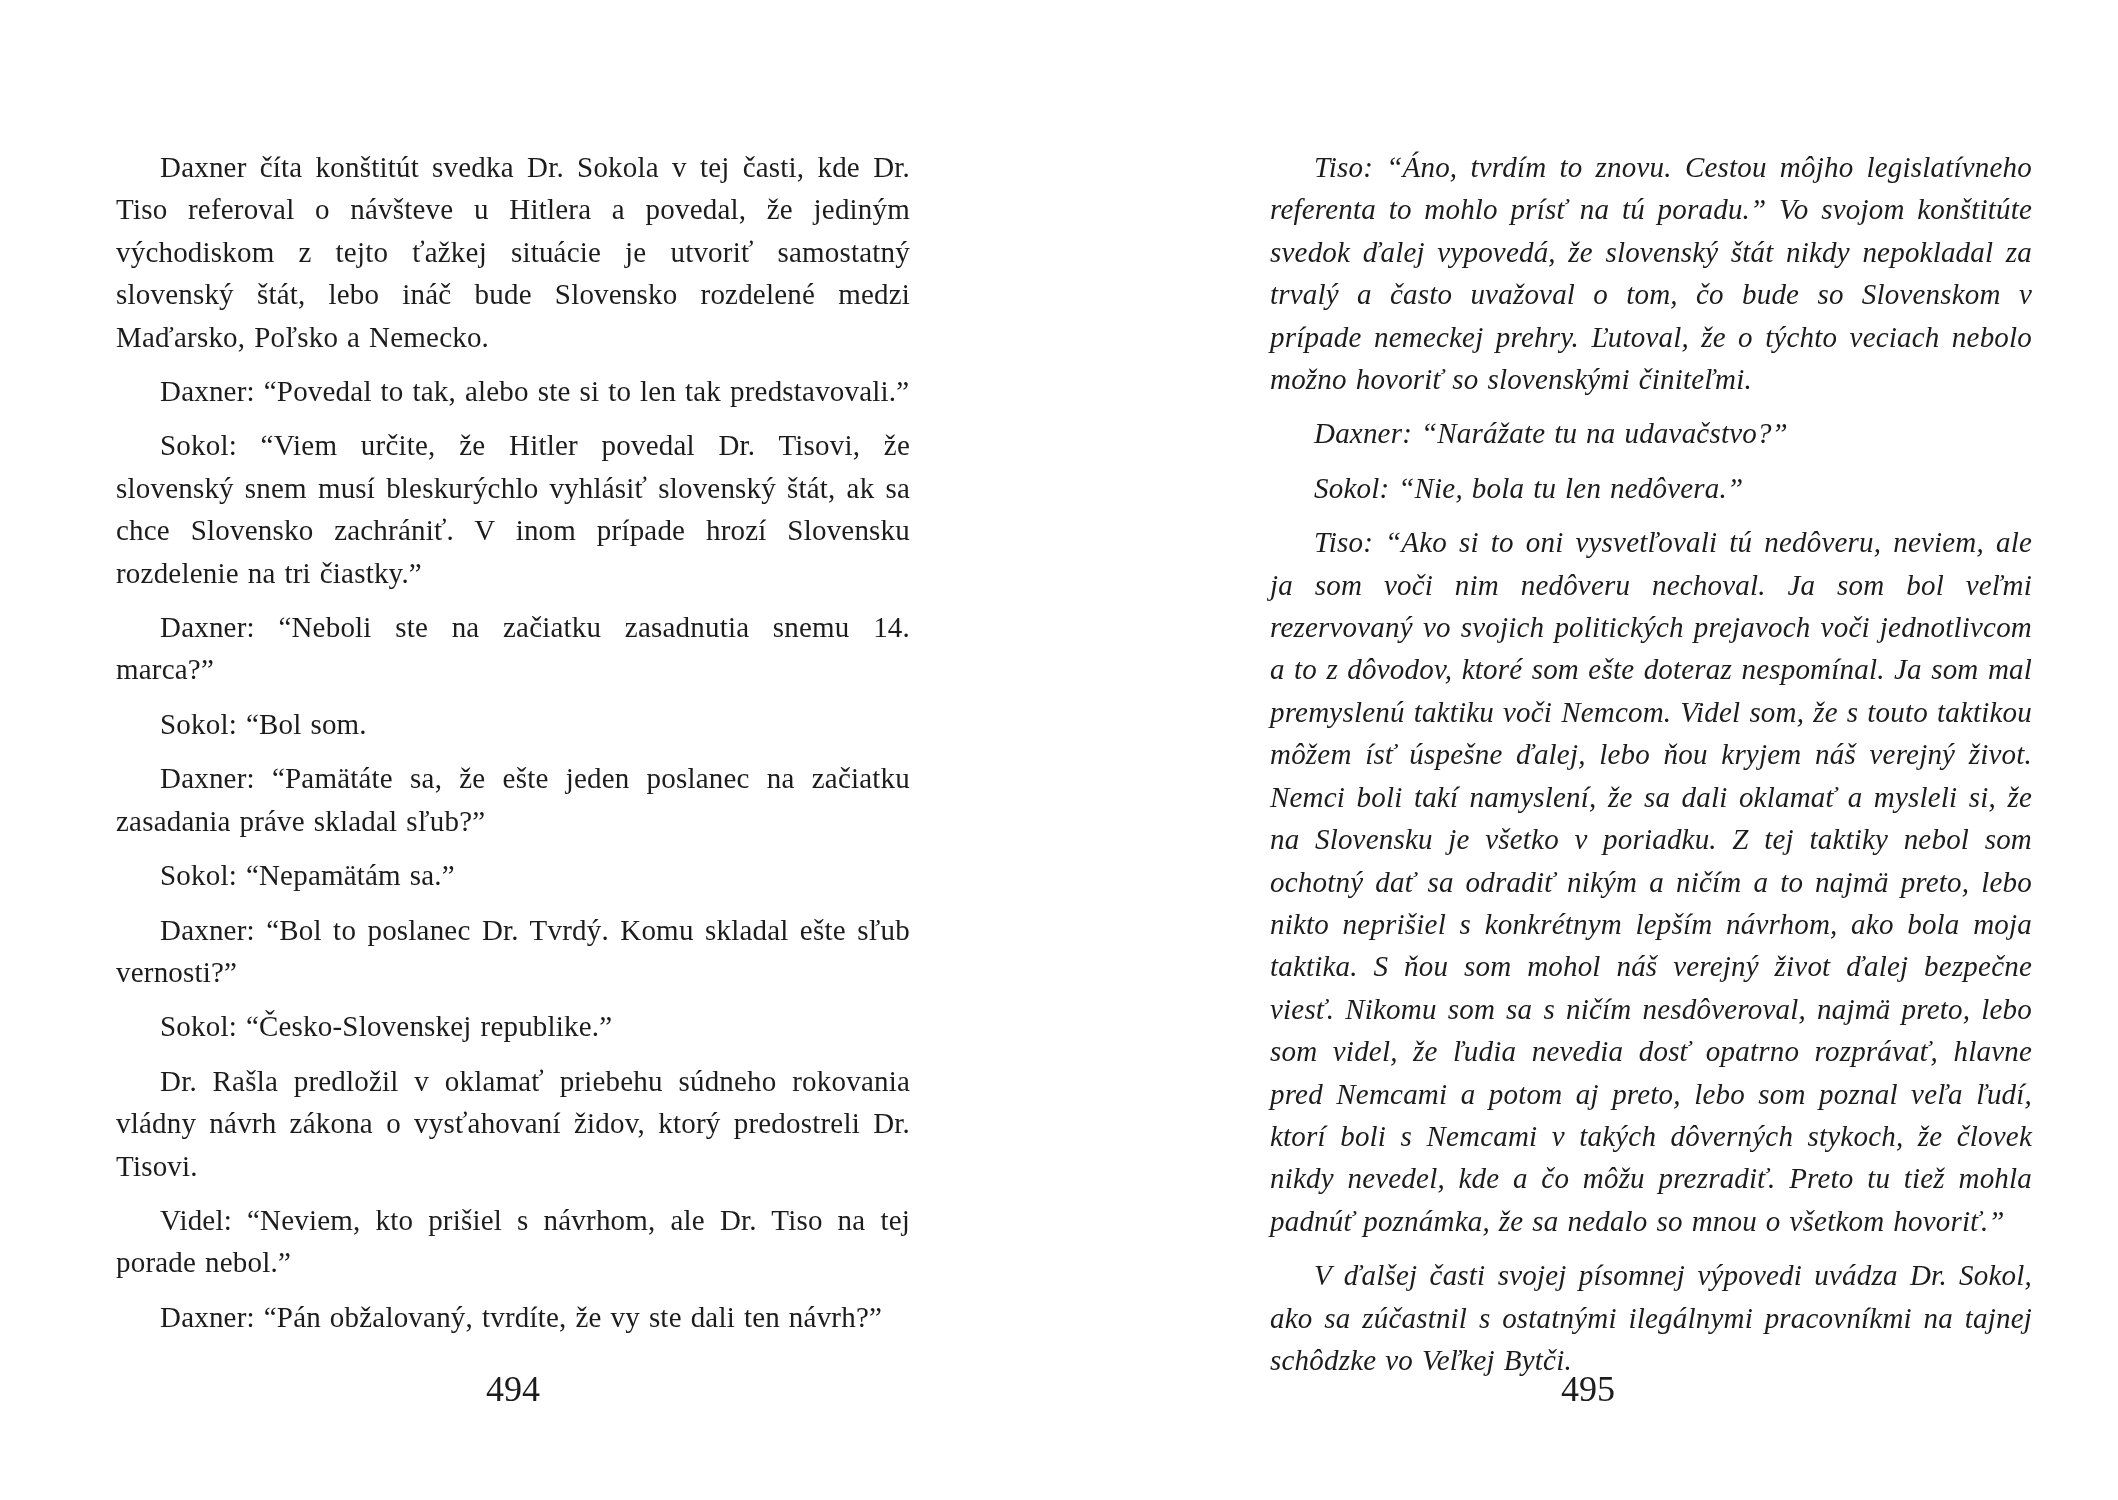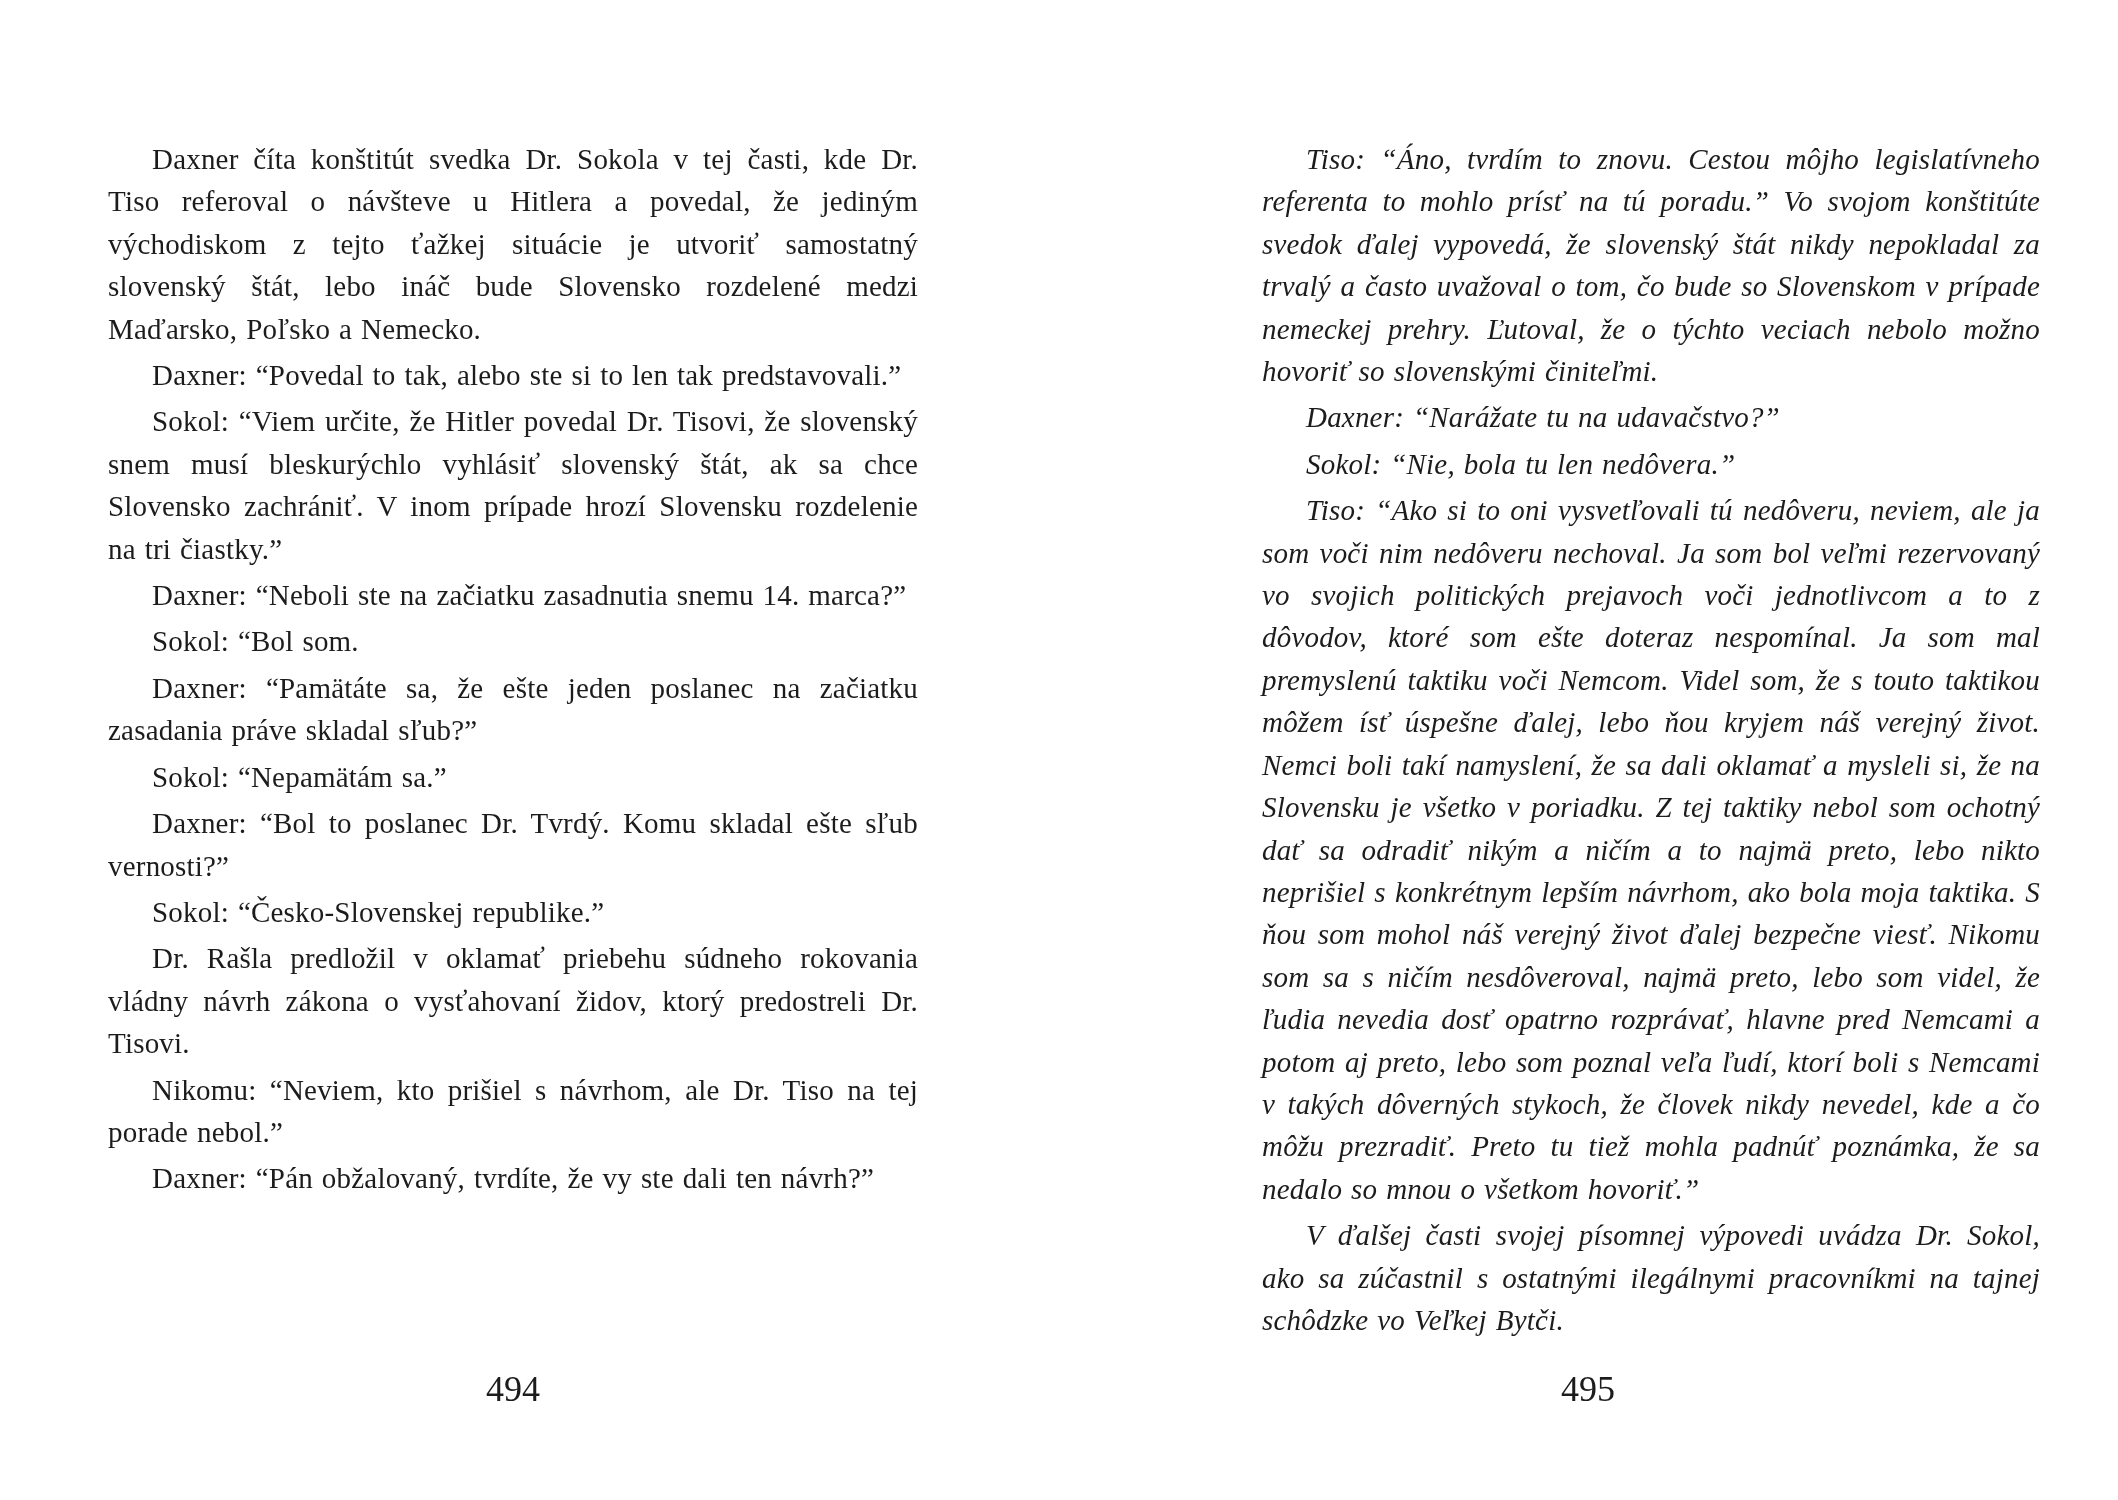--- a/index.html
+++ b/index.html
@@ -15,21 +15,21 @@
     font-family: "Liberation Serif", "DejaVu Serif", serif;
     color: #1c1c1c;
   }
   .page {
     position: absolute;
     top: 134px;
   }
   .page-left  { left: 104px;  width: 818px; }
   .page-right { left: 1258px; width: 786px; font-style: italic; }
   .page p {
-    margin: 4px;
+    margin: 12px;
     padding: 0;
     font-size: 29px;
     line-height: 42.4px;
     text-align: justify;
     text-indent: 44px;
     letter-spacing: 0.2px;
     word-spacing: 1.5px;
   }
   .folio {
     position: absolute;
@@ -49,21 +49,21 @@
   <p>Daxner číta konštitút svedka Dr. Sokola v tej časti, kde Dr. Tiso referoval o návšteve u Hitlera a povedal, že jediným východiskom z tejto ťažkej situácie je utvoriť samostatný slovenský štát, lebo ináč bude Slovensko rozdelené medzi Maďarsko, Poľsko a Nemecko.</p>
   <p>Daxner: “Povedal to tak, alebo ste si to len tak predstavovali.”</p>
   <p>Sokol: “Viem určite, že Hitler povedal Dr. Tisovi, že slovenský snem musí bleskurýchlo vyhlásiť slovenský štát, ak sa chce Slovensko zachrániť. V inom prípade hrozí Slovensku rozdelenie na tri čiastky.”</p>
   <p>Daxner: “Neboli ste na začiatku zasadnutia snemu 14. marca?”</p>
   <p>Sokol: “Bol som.</p>
   <p>Daxner: “Pamätáte sa, že ešte jeden poslanec na začiatku zasadania práve skladal sľub?”</p>
   <p>Sokol: “Nepamätám sa.”</p>
   <p>Daxner: “Bol to poslanec Dr. Tvrdý. Komu skladal ešte sľub vernosti?”</p>
   <p>Sokol: “Česko-Slovenskej republike.”</p>
   <p>Dr. Rašla predložil v oklamať priebehu súdneho rokovania vládny návrh zákona o vysťahovaní židov, ktorý predostreli Dr. Tisovi.</p>
-  <p>Nikomu: “Neviem, kto prišiel s návrhom, ale Dr. Tiso na tej porade nebol.”</p>
+  <p>Videl: “Neviem, kto prišiel s návrhom, ale Dr. Tiso na tej porade nebol.”</p>
   <p>Daxner: “Pán obžalovaný, tvrdíte, že vy ste dali ten návrh?”</p>
 </div>
 
 <div class="page page-right">
   <p>Tiso: “Áno, tvrdím to znovu. Cestou môjho legislatívneho referenta to mohlo prísť na tú poradu.” Vo svojom konštitúte svedok ďalej vypovedá, že slovenský štát nikdy nepokladal za trvalý a často uvažoval o tom, čo bude so Slovenskom v prípade nemeckej prehry. Ľutoval, že o týchto veciach nebolo možno hovoriť so slovenskými činiteľmi.</p>
   <p>Daxner: “Narážate tu na udavačstvo?”</p>
   <p>Sokol: “Nie, bola tu len nedôvera.”</p>
   <p>Tiso: “Ako si to oni vysvetľovali tú nedôveru, neviem, ale ja som voči nim nedôveru nechoval. Ja som bol veľmi rezervovaný vo svojich politických prejavoch voči jednotlivcom a to z dôvodov, ktoré som ešte doteraz nespomínal. Ja som mal premyslenú taktiku voči Nemcom. Videl som, že s touto taktikou môžem ísť úspešne ďalej, lebo ňou kryjem náš verejný život. Nemci boli takí namyslení, že sa dali oklamať a mysleli si, že na Slovensku je všetko v poriadku. Z tej taktiky nebol som ochotný dať sa odradiť nikým a ničím a to najmä preto, lebo nikto neprišiel s konkrétnym lepším návrhom, ako bola moja taktika. S ňou som mohol náš verejný život ďalej bezpečne viesť. Nikomu som sa s ničím nesdôveroval, najmä preto, lebo som videl, že ľudia nevedia dosť opatrno rozprávať, hlavne pred Nemcami a potom aj preto, lebo som poznal veľa ľudí, ktorí boli s Nemcami v takých dôverných stykoch, že človek nikdy nevedel, kde a čo môžu prezradiť. Preto tu tiež mohla padnúť poznámka, že sa nedalo so mnou o všetkom hovoriť.”</p>
   <p>V ďalšej časti svojej písomnej výpovedi uvádza Dr. Sokol, ako sa zúčastnil s ostatnými ilegálnymi pracovníkmi na tajnej schôdzke vo Veľkej Bytči.</p>
 </div>

